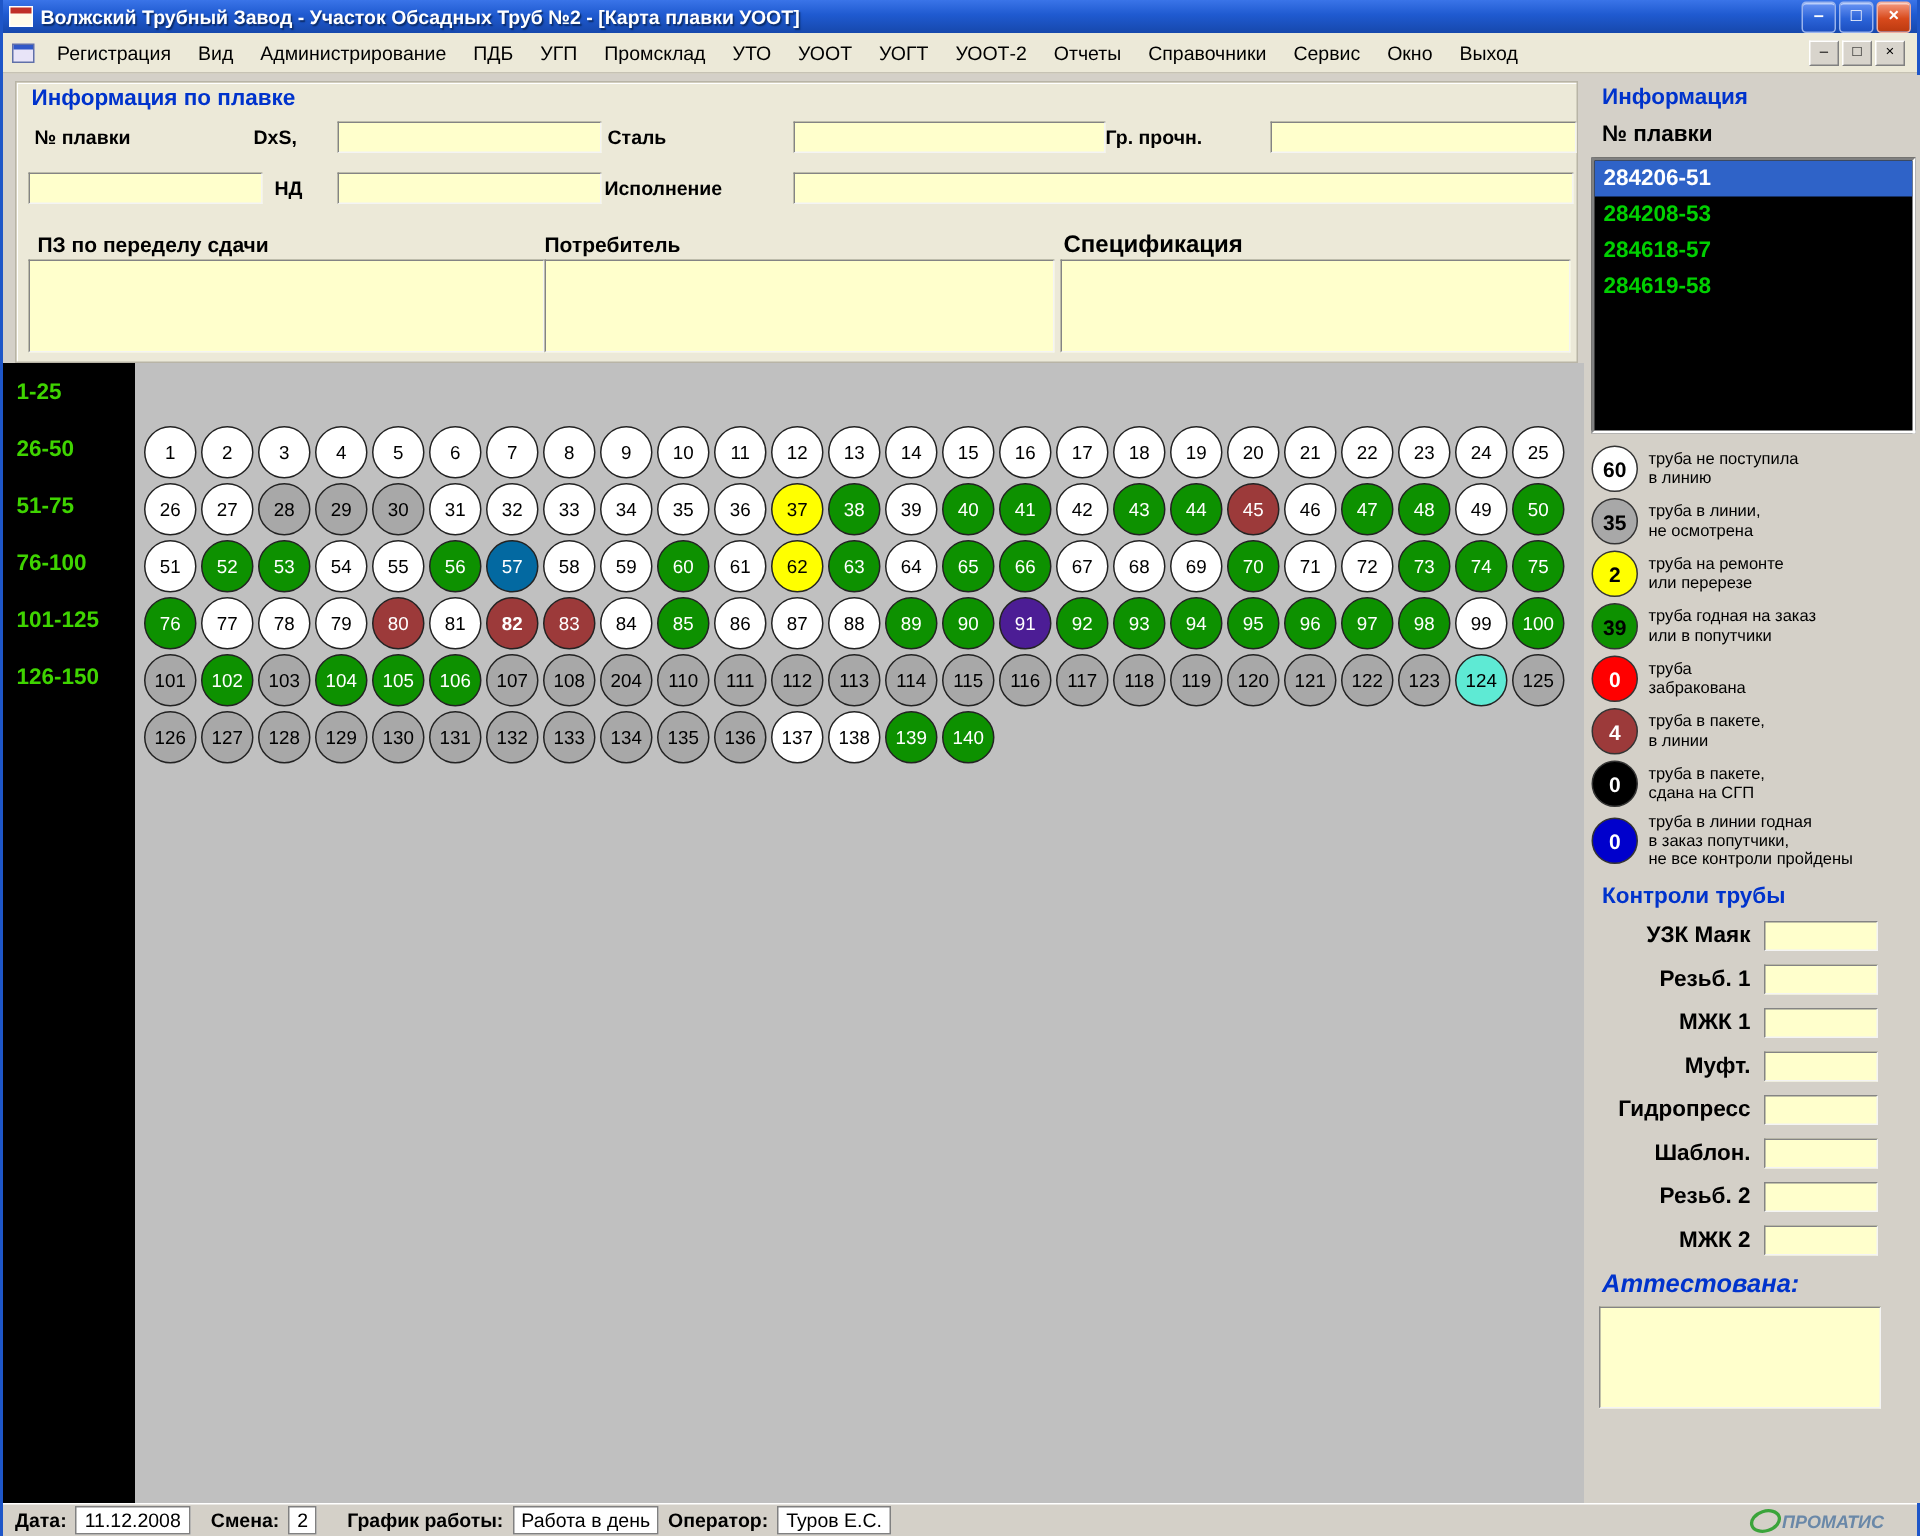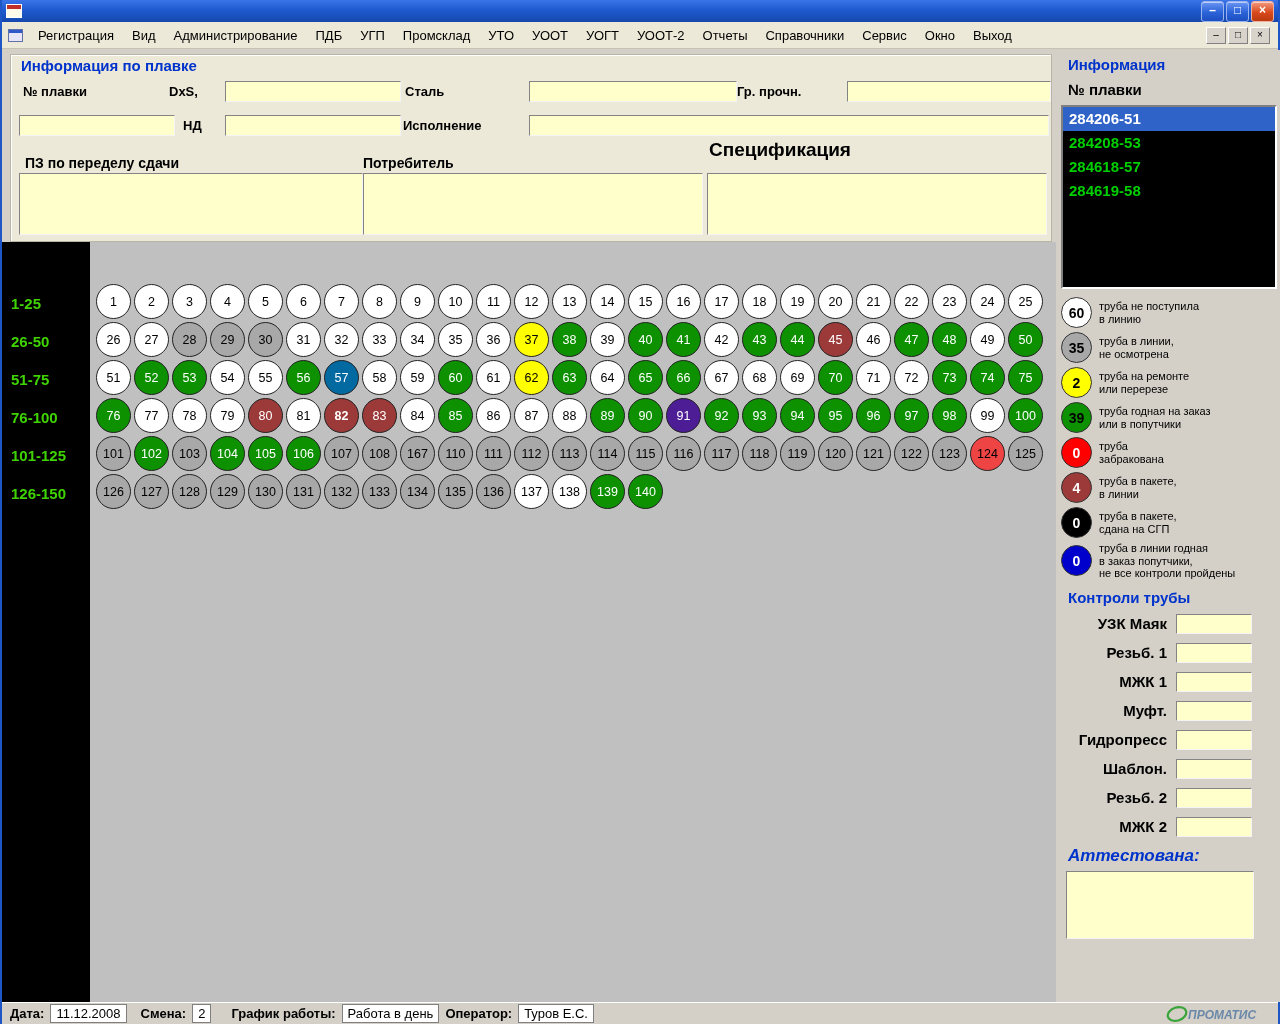--- a/index.html
+++ b/index.html
@@ -34,21 +34,21 @@
   #melt-panel { position:absolute; left:8px; top:54px; width:1040px; height:186px; background:#ece9d8;
     border:1px solid #b8b4a6; box-shadow:inset 1px 1px 0 #fff; }
   .panel-title { position:absolute; left:10px; top:2px; color:#0033cc; font-size:15px; font-weight:bold; }
   .flabel { position:absolute; font-size:13px; font-weight:bold; color:#000; white-space:nowrap; }
   .finput { position:absolute; height:19px; background:#ffffcc; border:1px solid; border-color:#848484 #f4f4f4 #f4f4f4 #848484;
     font-size:13px; padding:0 3px; font-family:inherit; }
   .ftext { position:absolute; background:#ffffcc; border:1px solid; border-color:#848484 #f4f4f4 #f4f4f4 #848484;
     font-size:13px; padding:2px 3px; resize:none; font-family:inherit; }
 
   
-  #map-strip { position:absolute; left:0; top:242px; width:88px; height:760px; background:#000; padding-top:42px; box-sizing:border-box; }
+  #map-strip { position:absolute; left:0; top:242px; width:88px; height:760px; background:#000; box-sizing:border-box; }
   .row-label { height:38px; display:flex; align-items:center; padding-left:9px; color:#3fd400; font-size:15px; font-weight:bold; }
   #map-area { position:absolute; left:88px; top:242px; width:966px; height:760px; background:#c0c0c0; padding-top:42px; box-sizing:border-box; }
   .pipe-row { display:flex; gap:3px; margin-bottom:3px; padding-left:6px; }
   .pipe { width:33px; height:33px; border-radius:50%; border:1px solid #222; display:flex; align-items:center; justify-content:center;
     font-size:12.5px; flex:none; cursor:default; }
 
   
   #right-col { position:absolute; left:1056px; top:50px; width:222px; height:952px; background:#d4d0c8; padding-top:4px; box-sizing:border-box; }
   .info-title { color:#0033cc; font-size:15px; font-weight:bold; margin:2px 0 8px 10px; }
   .info-melt-label { font-size:15px; font-weight:bold; color:#000; margin:0 0 7px 10px; }
@@ -76,20 +76,21 @@
   .sb-spacer { flex:1; }
   #logo { display:flex; align-items:center; }
 </style>
 </head>
 <body>
 
 <div id="window">
 
   <div id="titlebar">
     <div id="app-icon"></div>
+    <span class="title-text">Волжский Трубный Завод - Участок Обсадных Труб №2 - [Карта плавки УООТ]</span>
     <div id="tb-buttons">
       <div class="tb-btn">–</div>
       <div class="tb-btn">□</div>
       <div class="tb-btn close">×</div>
     </div>
   </div>
 
   <div id="menubar">
     <div id="mdi-icon"></div>
     <div id="menu-items" style="display:flex;">
@@ -128,21 +129,21 @@
     <input class="finput" style="left: 836px; top: 26px; width: 196px;" value="">
 
     <input class="finput" style="left: 8px; top: 60px; width: 148px;" value="">
     <div class="flabel" style="left:172px; top:63px;">НД</div>
     <input class="finput" style="left: 214px; top: 60px; width: 168px;" value="">
     <div class="flabel" style="left:392px; top:63px;">Исполнение</div>
     <input class="finput" style="left: 518px; top: 60px; width: 512px;" value="">
 
     <div class="flabel" style="left:14px; top:100px; font-size:14px;">ПЗ по переделу сдачи</div>
     <div class="flabel" style="left:352px; top:100px; font-size:14px;">Потребитель</div>
-    <div class="flabel" style="left:698px; top:84px; font-size:19px;">Спецификация</div>
+    <div class="flabel" style="left:698px; top:100px; font-size:16px;">Спецификация</div>
     <textarea class="ftext" style="left: 8px; top: 118px; width: 336px; height: 56px;"></textarea>
     <textarea class="ftext" style="left: 352px; top: 118px; width: 332px; height: 56px;"></textarea>
     <textarea class="ftext" style="left: 696px; top: 118px; width: 332px; height: 56px;"></textarea>
   </div>
 
   <div id="map-strip">
       <div class="row-label">1-25</div>
       <div class="row-label">26-50</div>
       <div class="row-label">51-75</div>
       <div class="row-label">76-100</div>
@@ -261,36 +262,36 @@
         </div>
         <div class="pipe-row">
           <div class="pipe" style="background: rgb(168, 168, 168); color: rgb(0, 0, 0);">101</div>
           <div class="pipe" style="background: rgb(13, 145, 0); color: rgb(255, 255, 255);">102</div>
           <div class="pipe" style="background: rgb(168, 168, 168); color: rgb(0, 0, 0);">103</div>
           <div class="pipe" style="background: rgb(13, 145, 0); color: rgb(255, 255, 255);">104</div>
           <div class="pipe" style="background: rgb(13, 145, 0); color: rgb(255, 255, 255);">105</div>
           <div class="pipe" style="background: rgb(13, 145, 0); color: rgb(255, 255, 255);">106</div>
           <div class="pipe" style="background: rgb(168, 168, 168); color: rgb(0, 0, 0);">107</div>
           <div class="pipe" style="background: rgb(168, 168, 168); color: rgb(0, 0, 0);">108</div>
-          <div class="pipe" style="background: rgb(168, 168, 168); color: rgb(0, 0, 0);">167</div>
+          <div class="pipe" style="background: rgb(168, 168, 168); color: rgb(0, 0, 0);">204</div>
           <div class="pipe" style="background: rgb(168, 168, 168); color: rgb(0, 0, 0);">110</div>
           <div class="pipe" style="background: rgb(168, 168, 168); color: rgb(0, 0, 0);">111</div>
           <div class="pipe" style="background: rgb(168, 168, 168); color: rgb(0, 0, 0);">112</div>
           <div class="pipe" style="background: rgb(168, 168, 168); color: rgb(0, 0, 0);">113</div>
           <div class="pipe" style="background: rgb(168, 168, 168); color: rgb(0, 0, 0);">114</div>
           <div class="pipe" style="background: rgb(168, 168, 168); color: rgb(0, 0, 0);">115</div>
           <div class="pipe" style="background: rgb(168, 168, 168); color: rgb(0, 0, 0);">116</div>
           <div class="pipe" style="background: rgb(168, 168, 168); color: rgb(0, 0, 0);">117</div>
           <div class="pipe" style="background: rgb(168, 168, 168); color: rgb(0, 0, 0);">118</div>
           <div class="pipe" style="background: rgb(168, 168, 168); color: rgb(0, 0, 0);">119</div>
           <div class="pipe" style="background: rgb(168, 168, 168); color: rgb(0, 0, 0);">120</div>
           <div class="pipe" style="background: rgb(168, 168, 168); color: rgb(0, 0, 0);">121</div>
           <div class="pipe" style="background: rgb(168, 168, 168); color: rgb(0, 0, 0);">122</div>
           <div class="pipe" style="background: rgb(168, 168, 168); color: rgb(0, 0, 0);">123</div>
-          <div class="pipe" style="background: #ef4444; color: rgb(0, 0, 0);">124</div>
+          <div class="pipe" style="background: #5eead4; color: rgb(0, 0, 0);">124</div>
           <div class="pipe" style="background: rgb(168, 168, 168); color: rgb(0, 0, 0);">125</div>
         </div>
         <div class="pipe-row">
           <div class="pipe" style="background: rgb(168, 168, 168); color: rgb(0, 0, 0);">126</div>
           <div class="pipe" style="background: rgb(168, 168, 168); color: rgb(0, 0, 0);">127</div>
           <div class="pipe" style="background: rgb(168, 168, 168); color: rgb(0, 0, 0);">128</div>
           <div class="pipe" style="background: rgb(168, 168, 168); color: rgb(0, 0, 0);">129</div>
           <div class="pipe" style="background: rgb(168, 168, 168); color: rgb(0, 0, 0);">130</div>
           <div class="pipe" style="background: rgb(168, 168, 168); color: rgb(0, 0, 0);">131</div>
           <div class="pipe" style="background: rgb(168, 168, 168); color: rgb(0, 0, 0);">132</div>

